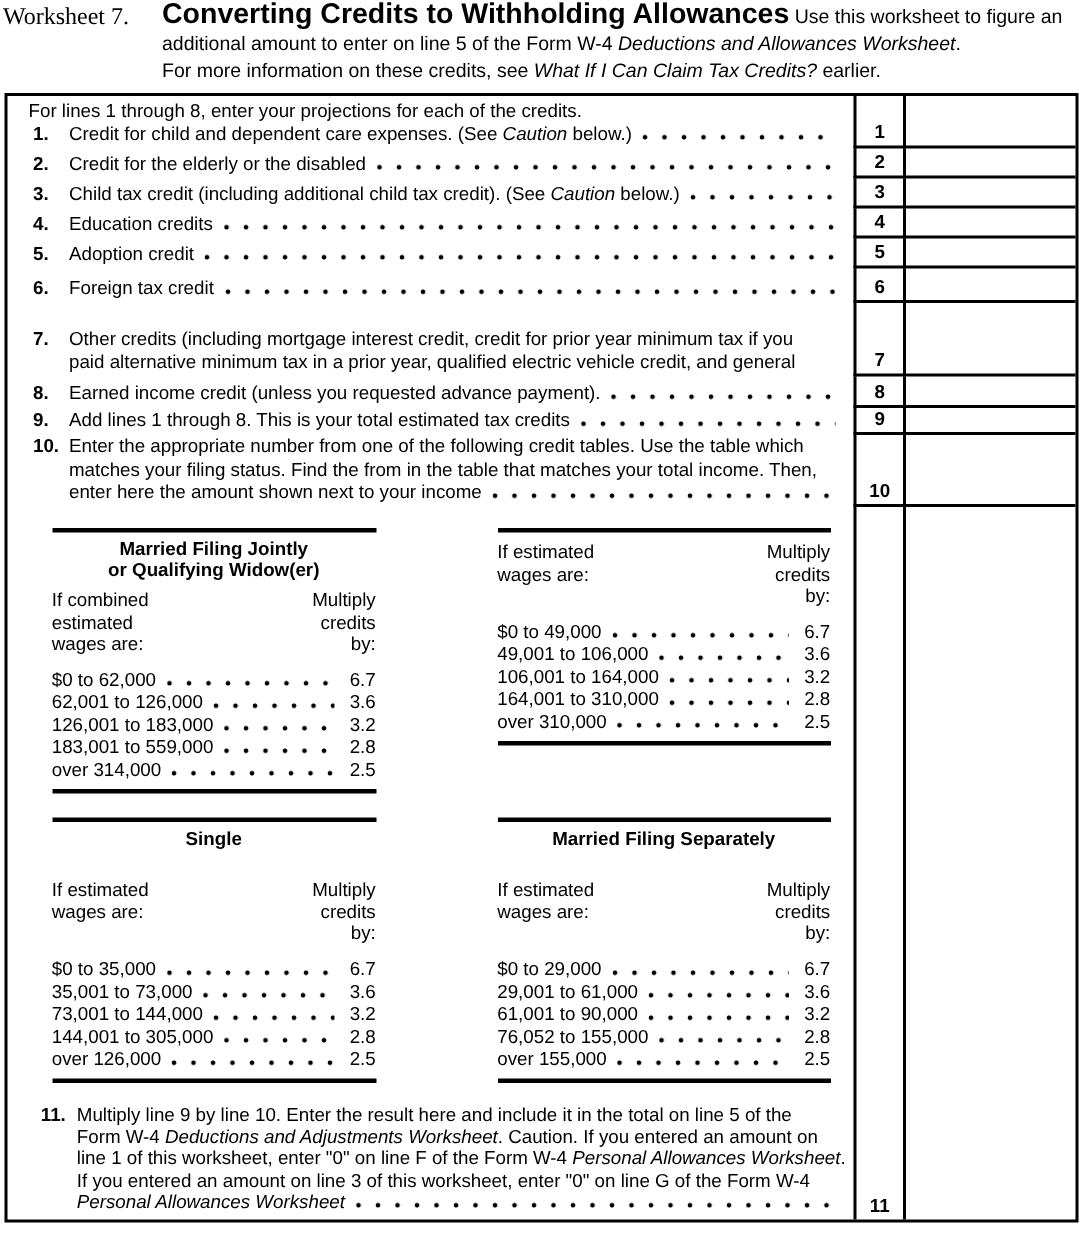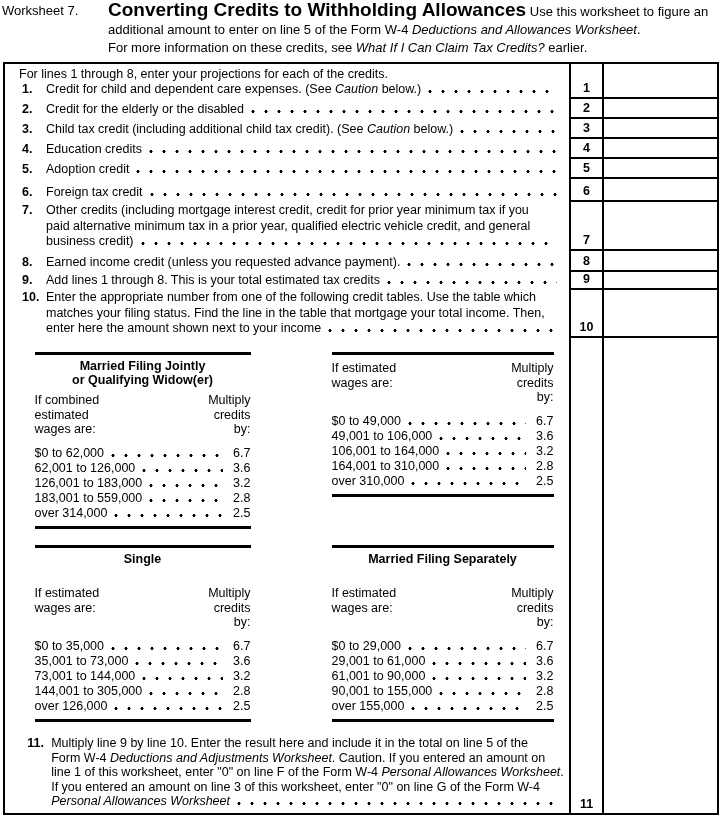--- a/index.html
+++ b/index.html
@@ -2,21 +2,21 @@
 <html><head>
 <meta charset="utf-8">
 <style>
   html,body { margin:0; padding:0; background:#fff; }
   body { width:721px; height:829px; color:#000;
          font-family:"Liberation Sans", sans-serif; font-size:12.5px; }
   .page { position:relative; width:721px; height:829px; overflow:hidden; }
 
   
   .hdr { position:absolute; left:2px; top:1px; width:717px; }
-  .hdr-label { position:absolute; left:0; top:2px; font-size:13px; }
+  .hdr-label { position:absolute; left:0; top:2px; font-size:16px;font-family:Liberation Serif, serif; }
   .hdr-text { margin-left:106px; line-height:18px; font-size:13px; }
   .hdr-title { font-weight:bold; font-size:19px; }
 
   .seg-i { font-style:italic; }
   .seg-b { font-weight:normal; }
 
   
   .wtable { position:absolute; left:3px; top:62px; width:716px; height:753px;
             box-sizing:border-box; border:2.5px solid #000;
             display:grid; grid-template-columns:1fr 33px 115px;
@@ -172,24 +172,20 @@
     <div class="nc">
         <span>6</span>
       </div>
     <div class="ec"></div>
 
     <div class="lc">
       <div class="item">
         <span class="item-no">7.</span>
         <div class="item-body">
           <div class="body-lines"><span>Other credits (including mortgage interest credit, credit for prior year minimum tax if you</span><br><span>paid alternative minimum tax in a prior year, qualified electric vehicle credit, and general</span></div>
-          <div class="tail">
-              <span class="tail-text"><span>business credit)</span></span>
-            <div class="leader"></div>
-            </div>
         </div>
       </div>
     </div>
     <div class="nc">
         <span>7</span>
       </div>
     <div class="ec"></div>
 
     <div class="lc">
       <div class="item">
@@ -220,21 +216,21 @@
     </div>
     <div class="nc">
         <span>9</span>
       </div>
     <div class="ec"></div>
 
     <div class="lc">
       <div class="item">
         <span class="item-no">10.</span>
         <div class="item-body">
-          <div class="body-lines"><span>Enter the appropriate number from one of the following credit tables. Use the table which</span><br><span>matches your filing status. Find the line in the table that mortgage your total income. Then,</span></div>
+          <div class="body-lines"><span>Enter the appropriate number from one of the following credit tables. Use the table which</span><br><span>matches your filing status. Find the from in the table that matches your total income. Then,</span></div>
           <div class="tail">
               <span class="tail-text"><span>enter here the amount shown next to your income</span></span>
             <div class="leader"></div>
             </div>
         </div>
       </div>
     </div>
     <div class="nc">
         <span>10</span>
       </div>
@@ -370,21 +366,21 @@
               <span class="mt-wages">29,001 to 61,000</span>
               <div class="leader"></div>
               <span class="mt-val">3.6</span>
               </div>
             <div class="mt-row">
               <span class="mt-wages">61,001 to 90,000</span>
               <div class="leader"></div>
               <span class="mt-val">3.2</span>
               </div>
             <div class="mt-row">
-              <span class="mt-wages">90,001 to 155,000</span>
+              <span class="mt-wages">76,052 to 155,000</span>
               <div class="leader"></div>
               <span class="mt-val">2.8</span>
               </div>
             <div class="mt-row">
               <span class="mt-wages">over 155,000</span>
               <div class="leader"></div>
               <span class="mt-val">2.5</span>
               </div>
           </div>
           <div class="mt-rule-b"></div>

